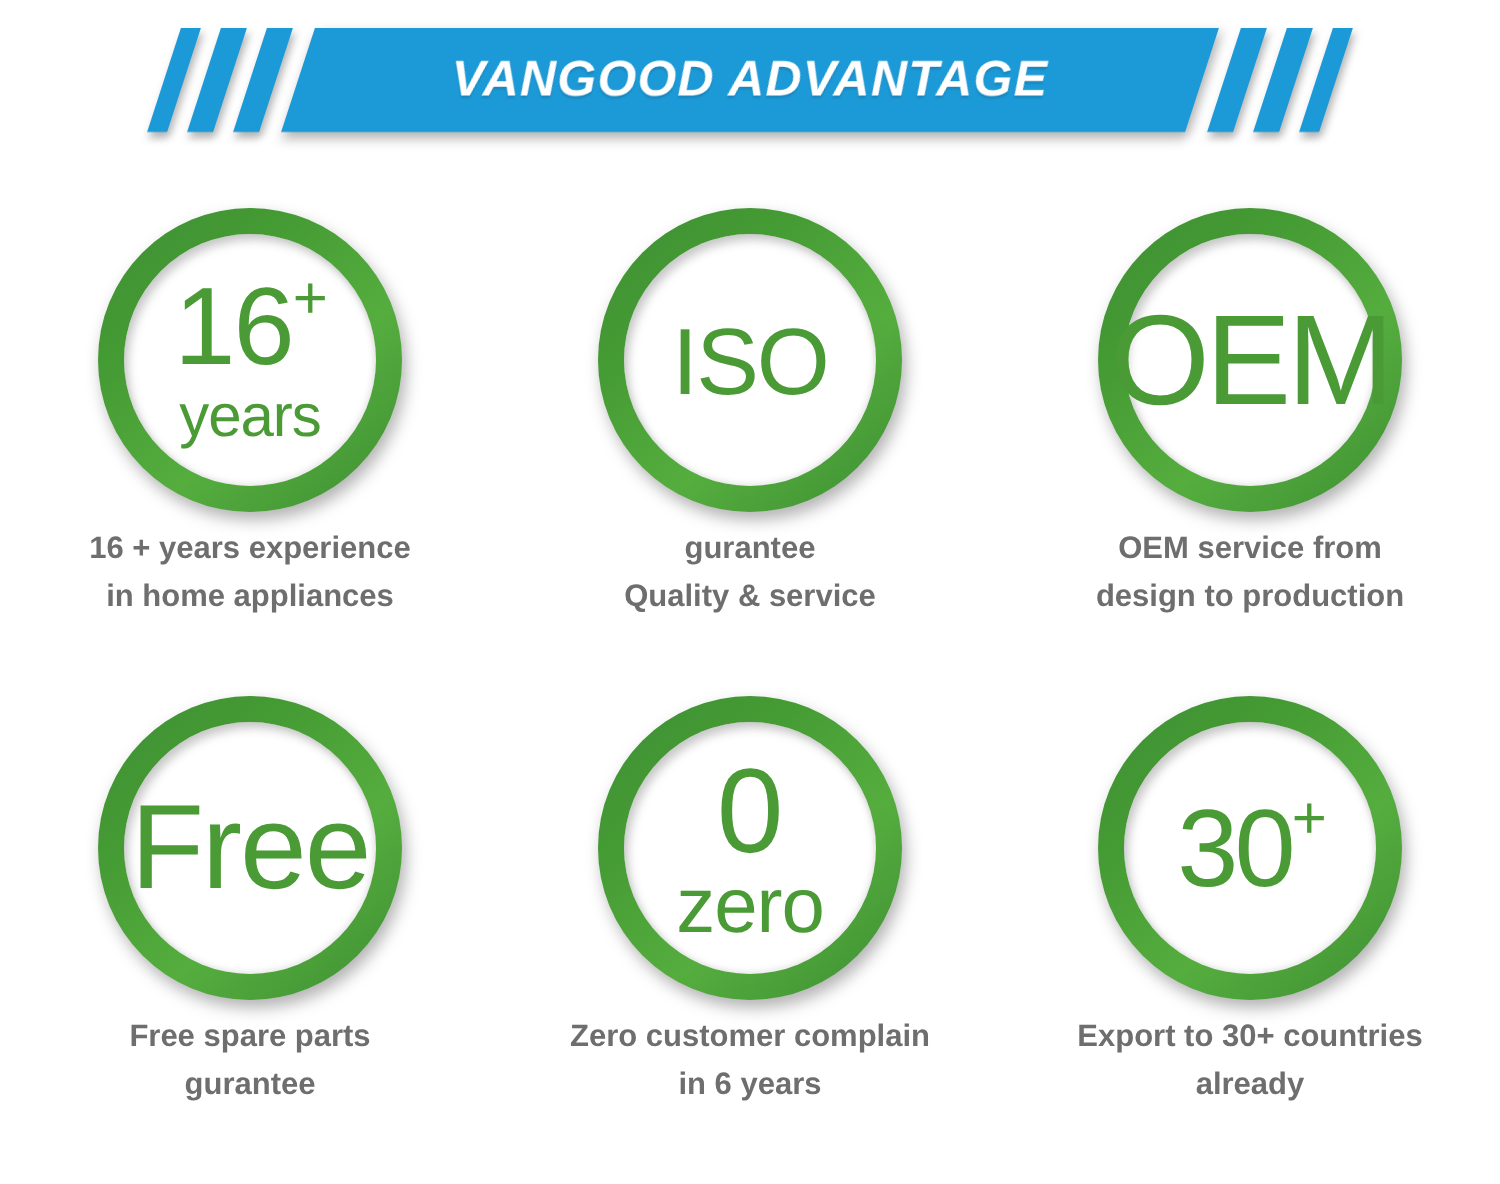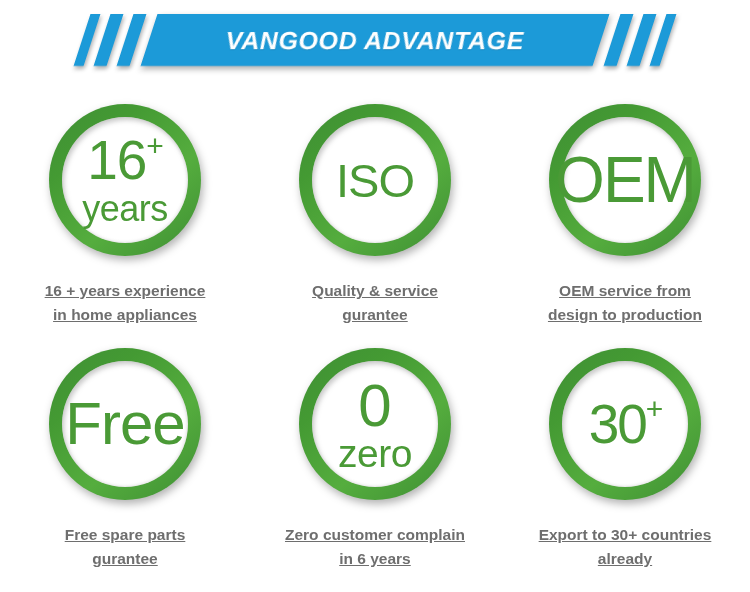--- a/index.html
+++ b/index.html
@@ -117,37 +117,36 @@
   .big { font-size:55px; letter-spacing:-1px; }
   .big-sup { position:relative; }
   .sup {
     font-size:30px;
     vertical-align:super;
     line-height:0;
     position:relative;
     top:-4px;
     left:0px;
   }
-  .sub-word { font-size:36px; margin-top:3px; letter-spacing:-.5px; }
+  .sub-word { font-size:30px; margin-top:3px; letter-spacing:-.5px; }
   .iso { font-size:47px; letter-spacing:-1px; }
   .oem { font-size:64px; letter-spacing:-2px; }
   .free { font-size:60px; letter-spacing:-1px; }
   .zero-num { font-size:60px; }
   .zero-word { font-size:39px; margin-top:-2px; letter-spacing:-.5px; }
   .thirty { font-size:55px; letter-spacing:-2px; }
 
   .caption {
-    margin-top:23px;
+    margin-top:7px;
     color:#6e6e6e;
     font-size:15.5px;
     font-weight:bold;
     line-height:1.55;
     text-align:center;
     max-width:238px;
-    text-decoration:underline;
   }
   .caption span { display:block; }
 </style>
 </head>
 <body>
 
 <div class="page">
 
   <div class="banner-wrap">
     <div class="banner-row">
@@ -188,22 +187,22 @@
     </div>
 
     <div class="cell">
       <div class="ring">
         <div class="ring-inner"></div>
         <div class="ring-label lbl-stack">
           <div class="iso">ISO</div>
         </div>
       </div>
       <div class="caption">
+        <span>gurantee</span>
         <span>Quality &amp; service</span>
-        <span>gurantee</span>
       </div>
     </div>
 
     <div class="cell">
       <div class="ring">
         <div class="ring-inner"></div>
         <div class="ring-label lbl-stack">
           <div class="oem">OEM</div>
         </div>
       </div>

